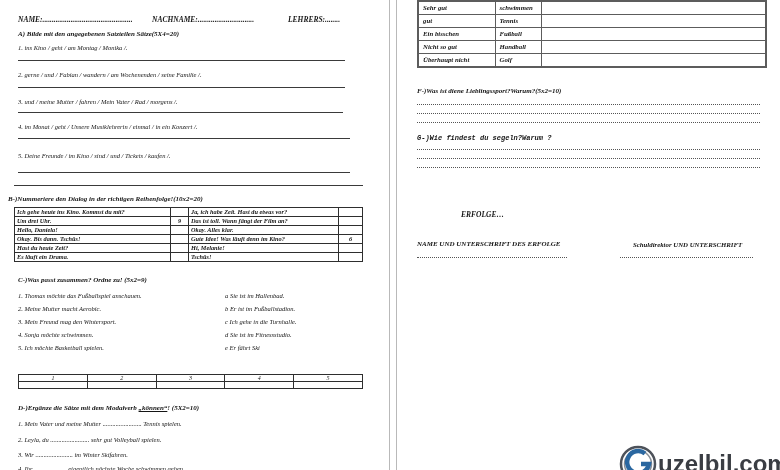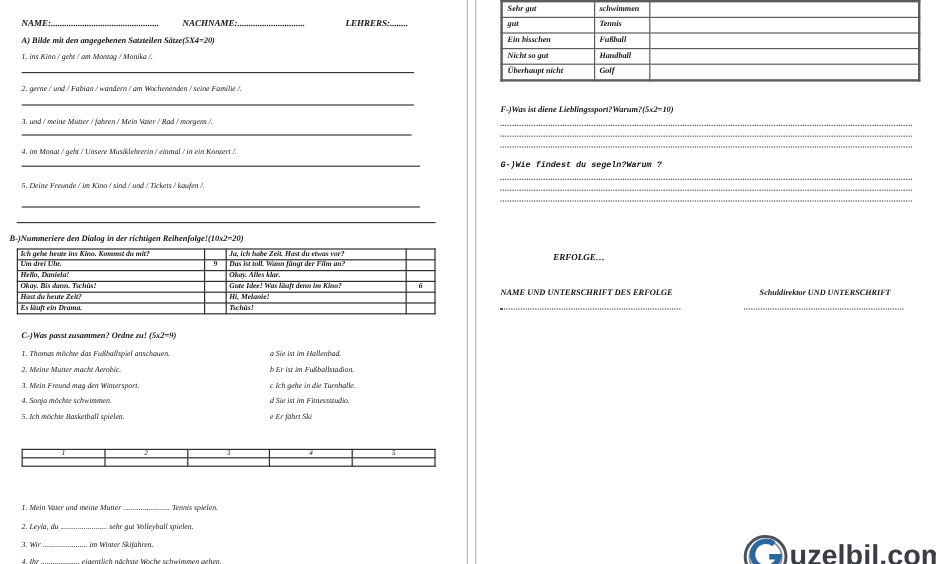--- a/index.html
+++ b/index.html
@@ -127,20 +127,23 @@
     <tr>
       <td></td>
       <td></td>
       <td></td>
       <td></td>
       <td></td>
     </tr>
   </tbody>
     </table>
 
+  <div class="abs t7" style="left:18px;top:404px;white-space:nowrap;">
+    <span class="b">D-)Ergänze die Sätze mit dem Modalverb </span><span class="b" style="text-decoration:underline;">„können“</span><span class="b">! (5X2=10)</span>
+  </div>
   <div class="abs t65" style="left:18px;top:420px;">1. Mein Vater und meine Mutter ........................ Tennis spielen.</div>
   <div class="abs t65" style="left:18px;top:436px;">2. Leyla, du ........................ sehr gut Volleyball spielen.</div>
   <div class="abs t65" style="left:18px;top:451px;">3. Wir ....................... im Winter Skifahren.</div>
   <div class="abs t65" style="left:18px;top:465px;">4. Ihr .................... eigentlich nächste Woche schwimmen gehen.</div>
 </div>
 
 <div class="pgline" style="left:389px;"></div>
 <div class="pgline" style="left:396px;"></div>
 
 <div class="abs" style="left:397px;top:0;width:383px;height:346px;">

